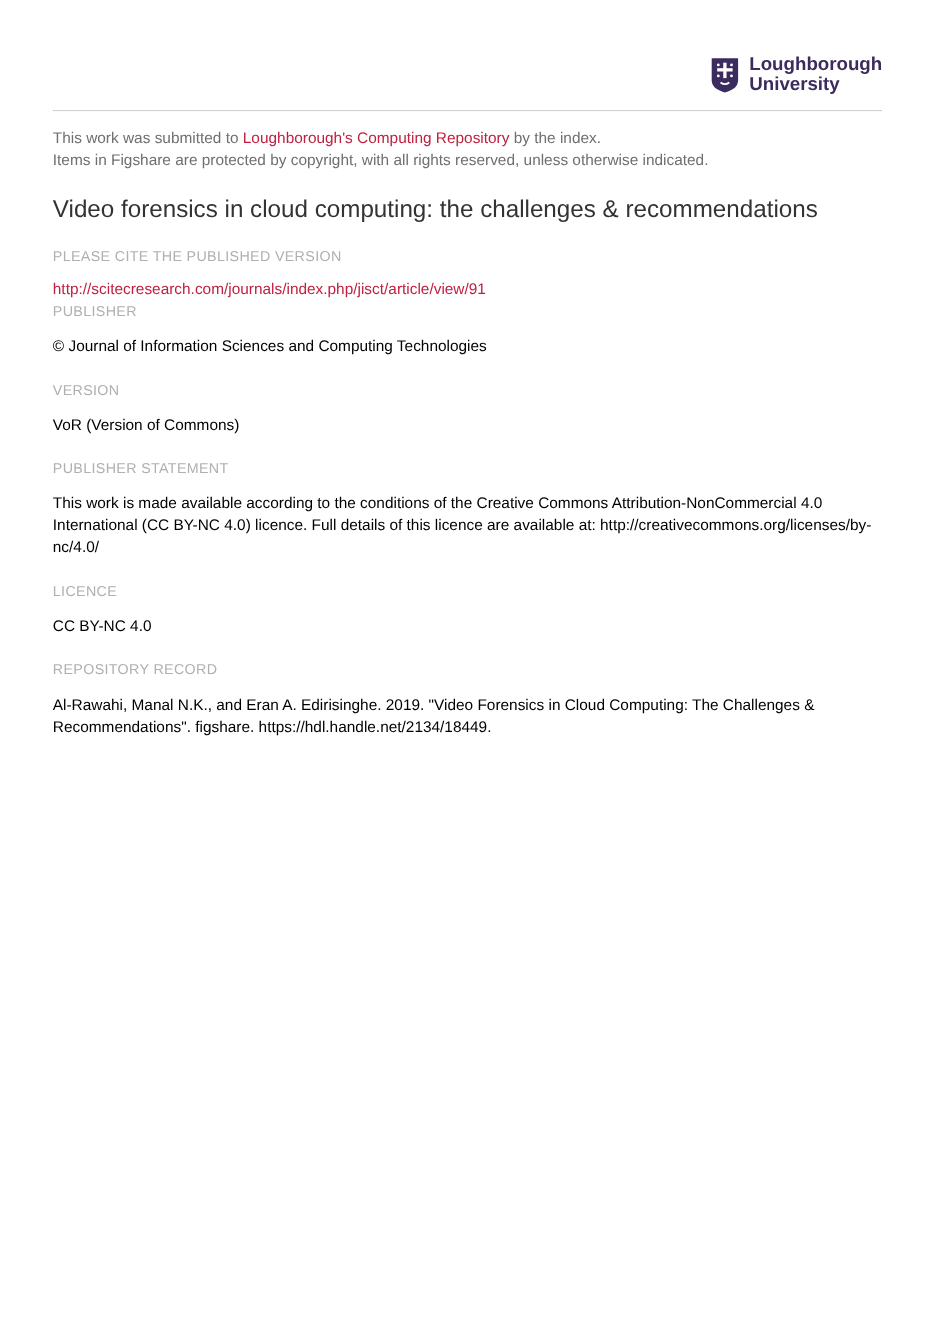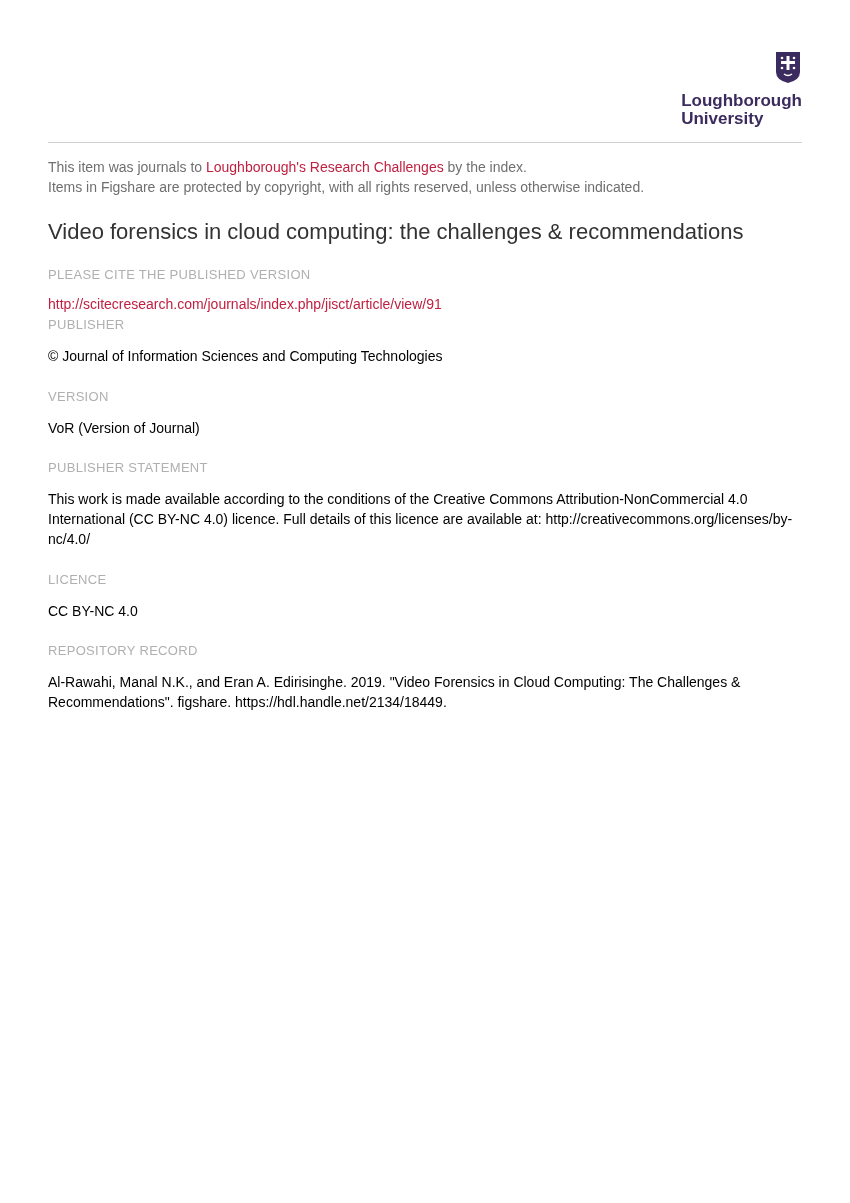--- a/index.html
+++ b/index.html
@@ -17,23 +17,22 @@
     .header {
       display: flex;
       justify-content: flex-end;
       align-items: flex-start;
       padding-bottom: 14px;
       border-bottom: 1px solid #d0d0d0;
       margin-bottom: 14px;
     }
     .logo {
       display: flex;
-      align-items: flex-end;
+      align-items: center;
       gap: 8px;
-      flex-direction: column;
     }
     .logo-shield {
       width: 28px;
       height: 34px;
     }
     .logo-text {
       color: #3b2b5e;
       font-weight: bold;
       font-size: 17px;
       line-height: 1.05;
@@ -88,34 +87,34 @@
       <path d="M 10 24 Q 14 27 18 24" stroke="#ffffff" stroke-width="1.5" fill="none"></path>
     </svg>
     <div class="logo-text">
       <div>Loughborough</div>
       <div>University</div>
     </div>
   </div>
 </div>
 
 <div class="intro">
-  <span>This item was journals to </span><span class="repo-link">Loughborough's Research Challenges</span><span> by the index.</span><br>
+  <span>This work was submitted to </span><span class="repo-link">Loughborough's Computing Repository</span><span> by the index.</span><br>
   <span>Items in Figshare are protected by copyright, with all rights reserved, unless otherwise indicated.</span>
 </div>
 
 <h1 class="title">Video forensics in cloud computing: the challenges &amp; recommendations</h1>
 
 <div class="section-label">PLEASE CITE THE PUBLISHED VERSION</div>
 <div class="section-link">http://scitecresearch.com/journals/index.php/jisct/article/view/91</div>
 
 <div class="section-label">PUBLISHER</div>
 <div class="section-value">© Journal of Information Sciences and Computing Technologies</div>
 
 <div class="section-label">VERSION</div>
-<div class="section-value">VoR (Version of Journal)</div>
+<div class="section-value">VoR (Version of Commons)</div>
 
 <div class="section-label">PUBLISHER STATEMENT</div>
 <div class="section-value">This work is made available according to the conditions of the Creative Commons Attribution-NonCommercial 4.0 International (CC BY-NC 4.0) licence. Full details of this licence are available at: http://creativecommons.org/licenses/by-nc/4.0/</div>
 
 <div class="section-label">LICENCE</div>
 <div class="section-value">CC BY-NC 4.0</div>
 
 <div class="section-label">REPOSITORY RECORD</div>
 <div class="section-value">Al-Rawahi, Manal N.K., and Eran A. Edirisinghe. 2019. "Video Forensics in Cloud Computing: The Challenges &amp; Recommendations". figshare. https://hdl.handle.net/2134/18449.</div>
 

